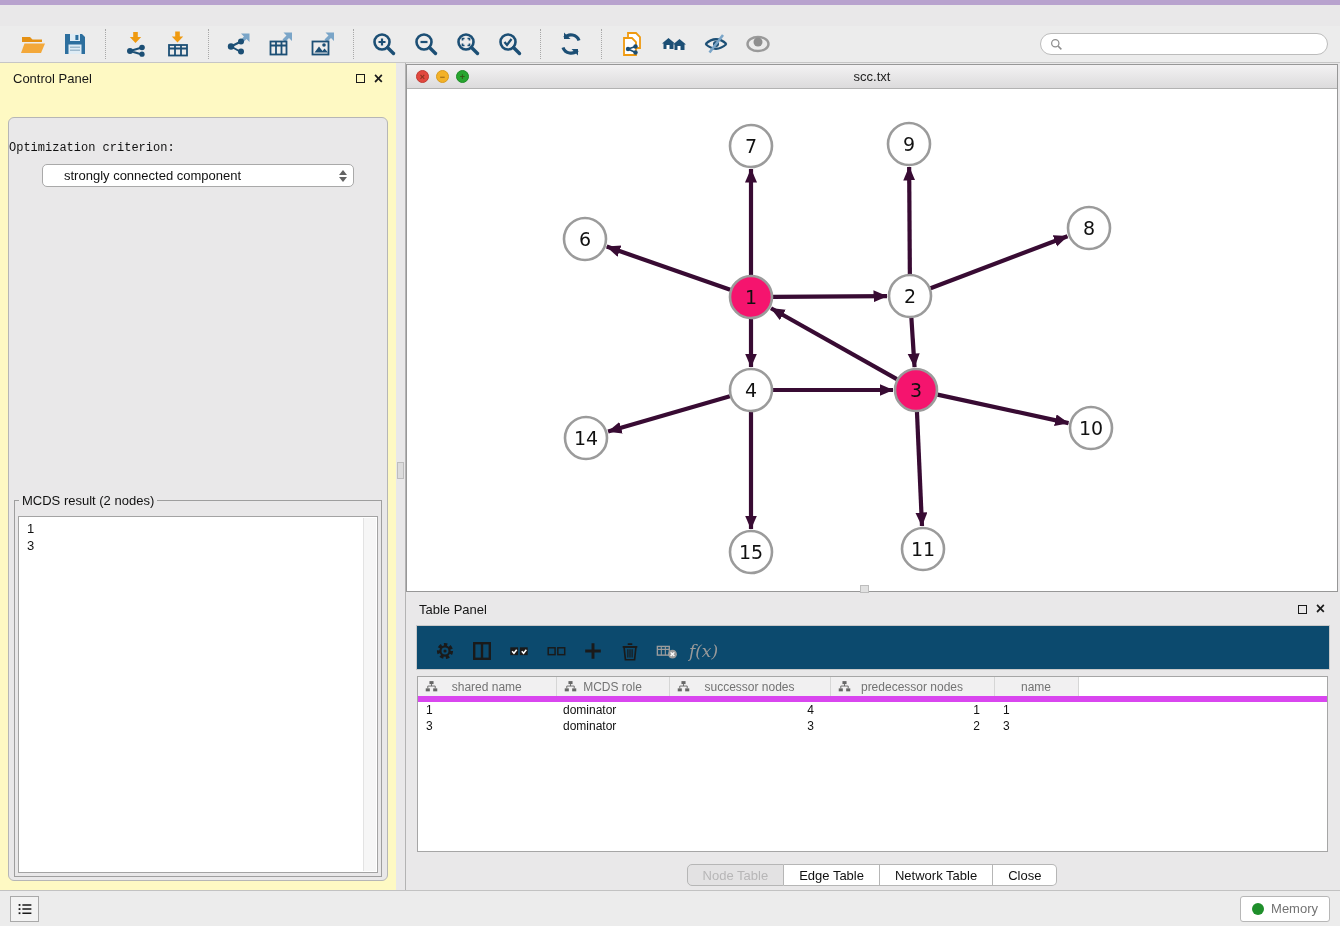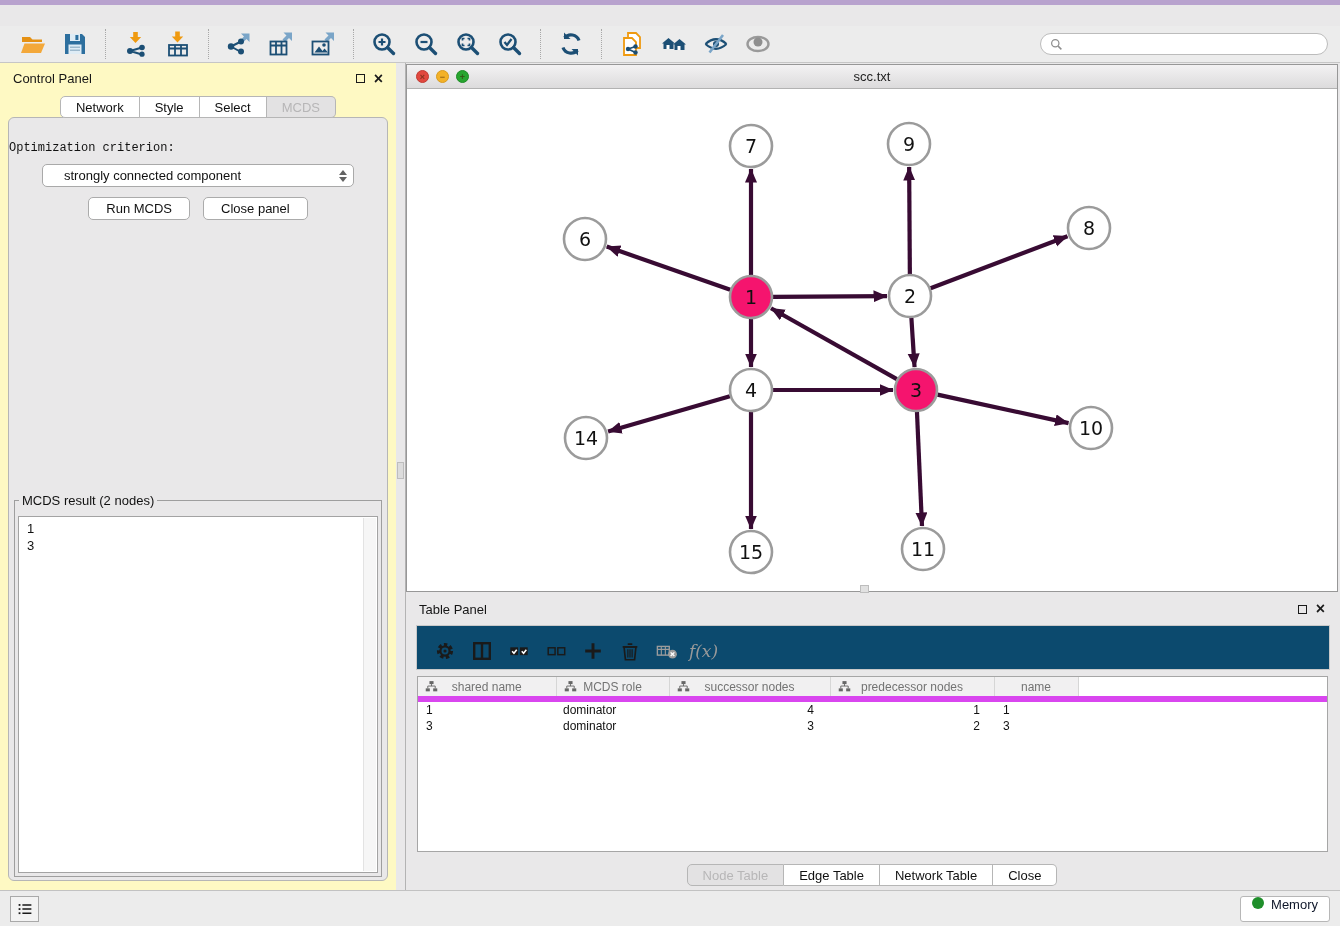--- a/index.html
+++ b/index.html
@@ -95,21 +95,21 @@
   td.c2{text-align:right;padding-right:16px;}
   td.c3{text-align:right;padding-right:14px;}
   td.c4{padding-left:9px;}
   .tp-tabs{position:absolute;left:0;right:0;top:269px;display:flex;justify-content:center;}
 
   
   .statusbar{position:absolute;left:0;top:890px;width:100%;height:36px;background:#ececec;border-top:1px solid #c2c2c2;
     box-sizing:border-box;display:flex;align-items:center;padding:0 10px;}
   .list-btn{width:29px;height:26px;background:#f3f3f3;border:1px solid #a9a9a9;display:flex;align-items:center;justify-content:center;padding:0;}
   .memory-btn{margin-left:auto;height:26px;background:#fff;border:1px solid #b7b7b7;border-radius:3px;
-    display:flex;gap:7px;padding:0 11px;font-size:13px;color:#0f172a;font-family:inherit;}
+    display:flex;align-items:center;gap:7px;padding:0 11px;font-size:13px;color:#737373;font-family:inherit;}
   .mem-dot{width:12px;height:12px;border-radius:50%;background:#1f8f2b;}
 </style>
 </head>
 <body>
 
 <div class="app">
   <div class="mac-strip"></div>
 
 
   <div class="toolbar">
@@ -260,38 +260,28 @@
   </div>
 
   <div class="control-panel">
     <div class="cp-header">
       <span>Control Panel</span>
       <span class="win-buttons">
         <button class="float-btn"></button>
         <button class="close-btn">×</button>
       </span>
     </div>
-    <div class="cp-tabs" id="cp-tabs">
-        <button class="ui-tab">Network</button>
-        <button class="ui-tab">Style</button>
-        <button class="ui-tab">Select</button>
-        <button class="ui-tab active">MCDS</button>
-      </div>
     <div class="cp-body">
       <div class="opt-label">Optimization criterion:</div>
       <div class="select-box">
         <span>strongly connected component</span>
         <span class="stepper">
             <span class="tri-up"></span>
             <span class="tri-down"></span>
           </span>
-      </div>
-      <div class="btn-row">
-        <button class="cp-btn">Run MCDS</button>
-        <button class="cp-btn">Close panel</button>
       </div>
       <fieldset class="result-fieldset">
         <legend>MCDS result (2 nodes)</legend>
         <div class="result-area" id="result-lines">
             <div>1</div>
             <div>3</div>
           </div>
       </fieldset>
     </div>
   </div>

